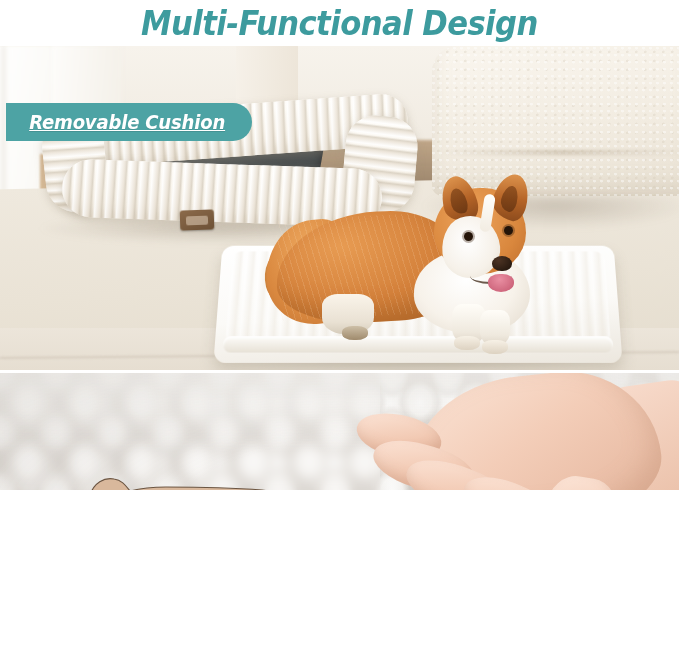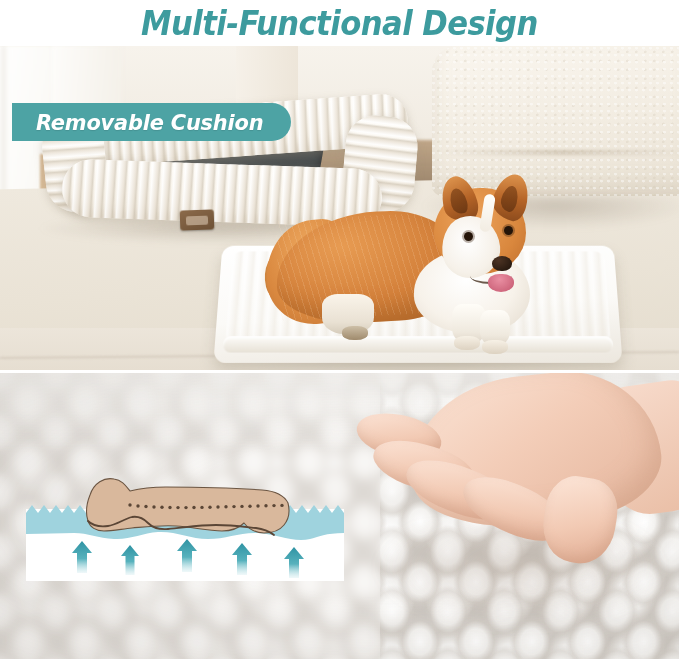--- a/index.html
+++ b/index.html
@@ -2,21 +2,21 @@
 <html><head>
 <meta charset="utf-8">
 <style>
   * { margin:0; padding:0; box-sizing:border-box; }
   html,body{ background:#ffffff; }
   body{
     width:679px; height:659px;
     font-family:"Liberation Sans", sans-serif;
     overflow:hidden; position:relative;
   }
-  .page{ position:relative; width:679px; height:659px; background:#fff; overflow:hidden;text-align:center; }
+  .page{ position:relative; width:679px; height:490px; background:#fff; overflow:hidden;text-align:center; }
 
   
   .header{
     position:absolute; left:0; top:0; width:679px; height:46px;
     background:#ffffff; display:flex; align-items:center; justify-content:center;
   }
   .title{
     font-family:"DejaVu Sans", sans-serif;
     font-weight:bold; font-style:italic;
     font-size:33px; letter-spacing:-0.6px;
@@ -38,21 +38,21 @@
     background:#4da3a4;
     color:#ffffff;
     font-family:"DejaVu Sans", sans-serif;
     font-weight:bold; font-style:italic;
     display:flex; align-items:center;
     border-top-right-radius:20px; border-bottom-right-radius:20px;
     padding:0 22px 0 18px;
     text-shadow:0 1px 1px rgba(0,0,0,.10);
     white-space:nowrap;
   }
-  .badge-cushion{ left:12px; top:57px; height:38px; font-size:22px; letter-spacing:-0.2px; }
+  .badge-cushion{ left:6px; top:57px; height:38px; font-size:19px; letter-spacing:-0.2px;text-decoration:underline; }
   .panel-bottom .badge-spinal{ left:0; top:7px; height:35px; font-size:19px; letter-spacing:-0.3px; }
   .badge span{ transform:scaleX(.95); display:inline-block; }
 
   
   .room{ position:absolute; inset:0; background:
       linear-gradient(#f3ede4 0%, #efe8dd 100%); }
   .wall{ position:absolute; left:0; top:0; width:679px; height:120px;
       background:linear-gradient(180deg,#f7f3ec 0%, #efe9df 100%); }
   .curtain{
     position:absolute; left:-6px; top:0; width:104px; height:170px;

